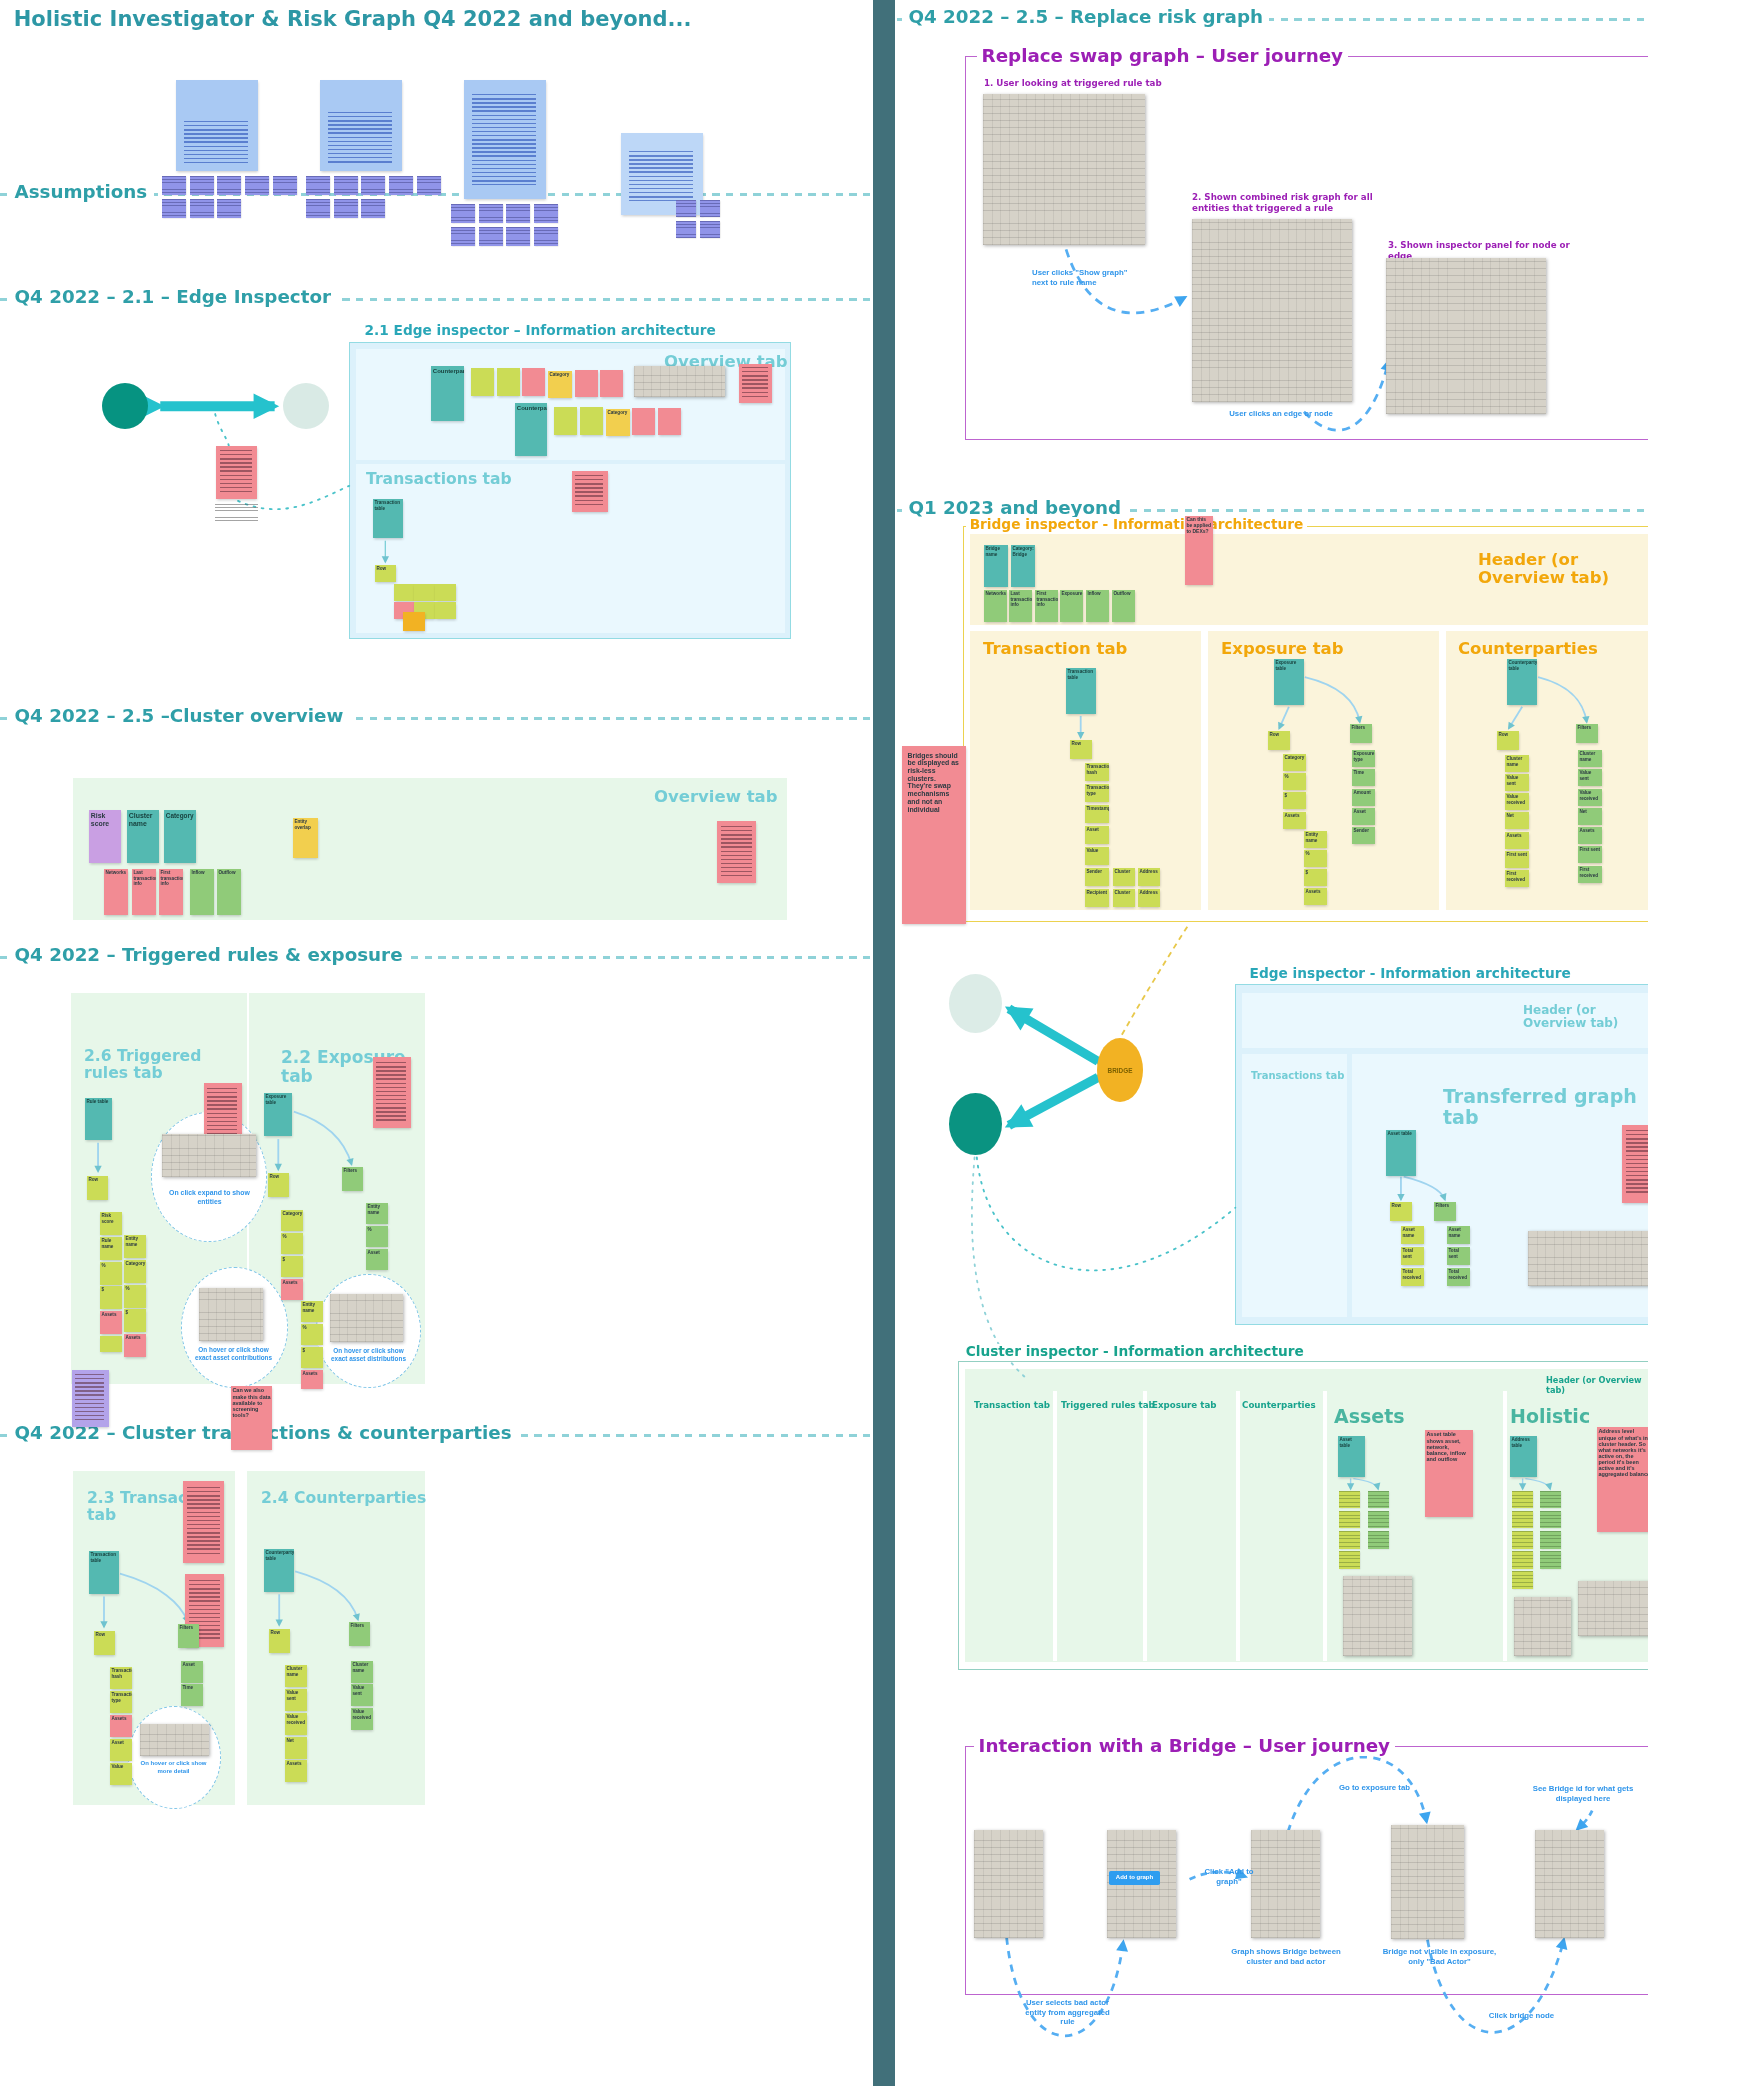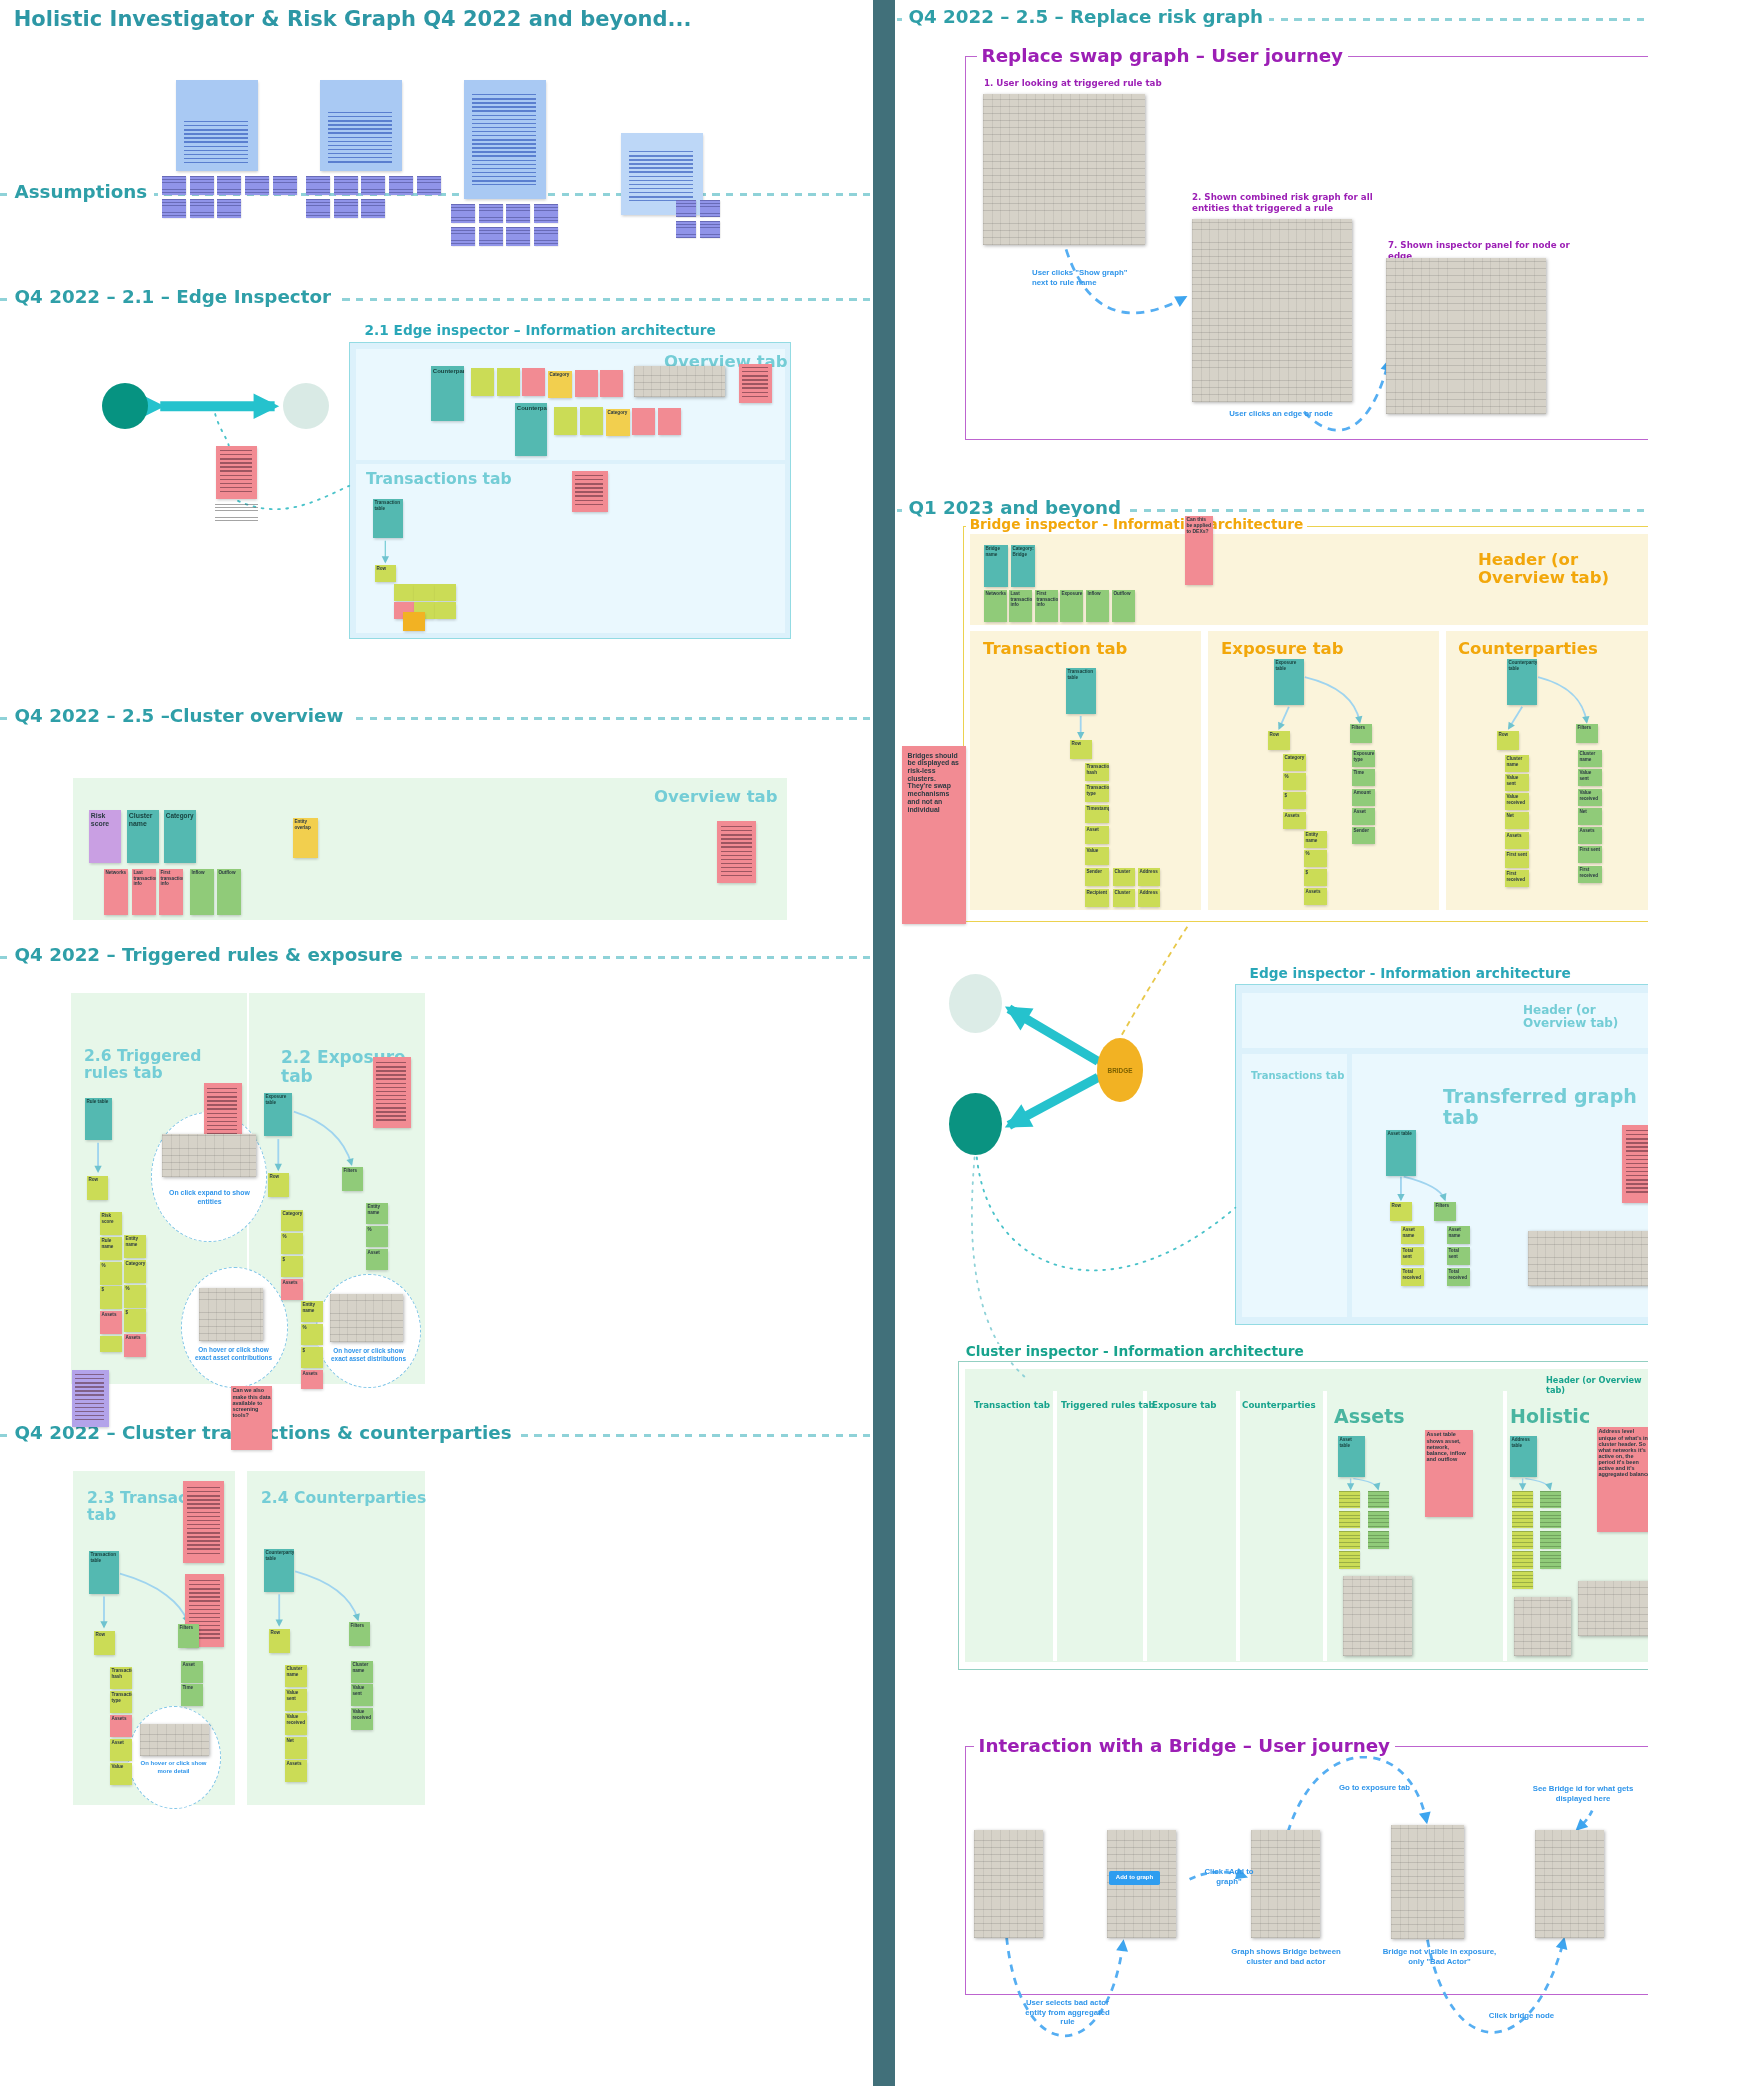--- a/index.html
+++ b/index.html
@@ -342,21 +342,21 @@
   <div class="sec" style="left:902px;top:7.3px">Q4 2022 – 2.5 – Replace risk graph</div>
 
   <div class="panel pwrap-purple" style="left:965px;top:56px;width:714px;height:384px"></div>
   <div class="ppl" style="left:977px;top:46px">Replace swap graph – User journey</div>
   <div class="step" style="left:984px;top:78px;width:197px">1. User looking at triggered rule tab</div>
   <div class="photo" style="left:983px;top:94px;width:162px;height:151px"></div>
   <div class="ann" style="left:1032px;top:268px;width:108px;text-align:left">User clicks "Show graph" next to rule name</div>
   <div class="step" style="left:1192px;top:192px;width:201px">2. Shown combined risk graph for all entities that triggered a rule</div>
   <div class="photo" style="left:1192px;top:219px;width:160px;height:183px"></div>
   <div class="ann" style="left:1226px;top:409px;width:110px">User clicks an edge or node</div>
-  <div class="step" style="left:1388px;top:240px;width:192px">7. Shown inspector panel for node or edge</div>
+  <div class="step" style="left:1388px;top:240px;width:192px">3. Shown inspector panel for node or edge</div>
   <div class="photo" style="left:1386px;top:258px;width:160px;height:156px"></div>
 
   <div class="dash" style="left:897px;top:509px;width:860px"></div>
   <div class="sec" style="left:902px;top:498px">Q1 2023 and beyond</div>
 
   <div class="panel pwrap-yellow" style="left:963px;top:526px;width:716px;height:396px"></div>
   <div class="olabel" style="left:966px;top:517px">Bridge inspector - Information architecture</div>
   <div class="st pk xs" style="left:1185px;top:516px;width:28px;height:69px;font-size:5px">Can this be applied to DEXs?</div>
   <div class="st pk" style="left:902px;top:746px;width:64px;height:178px;font-size:6.9px;padding:5.5px">Bridges should be displayed as risk-less clusters. They're swap mechanisms and not an individual</div>
   <div class="panel pcream" style="left:970px;top:534px;width:702px;height:91px"></div>

